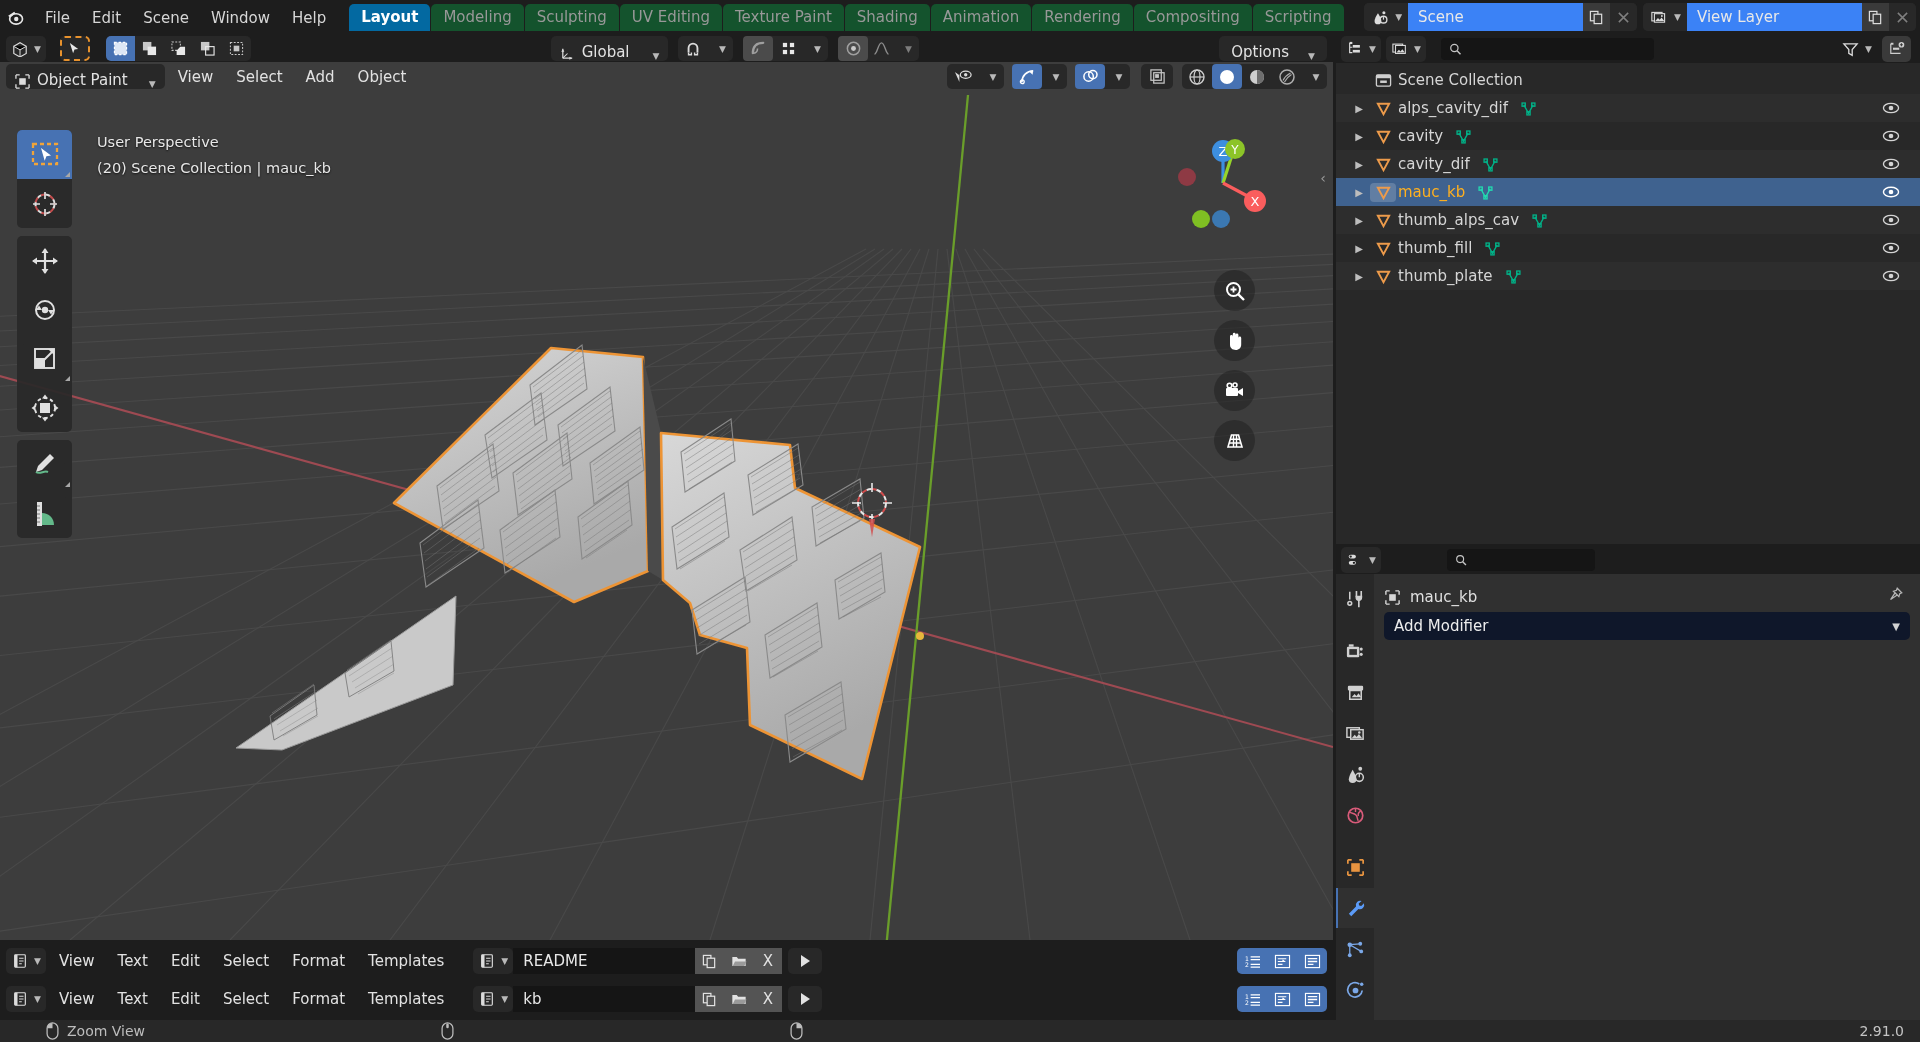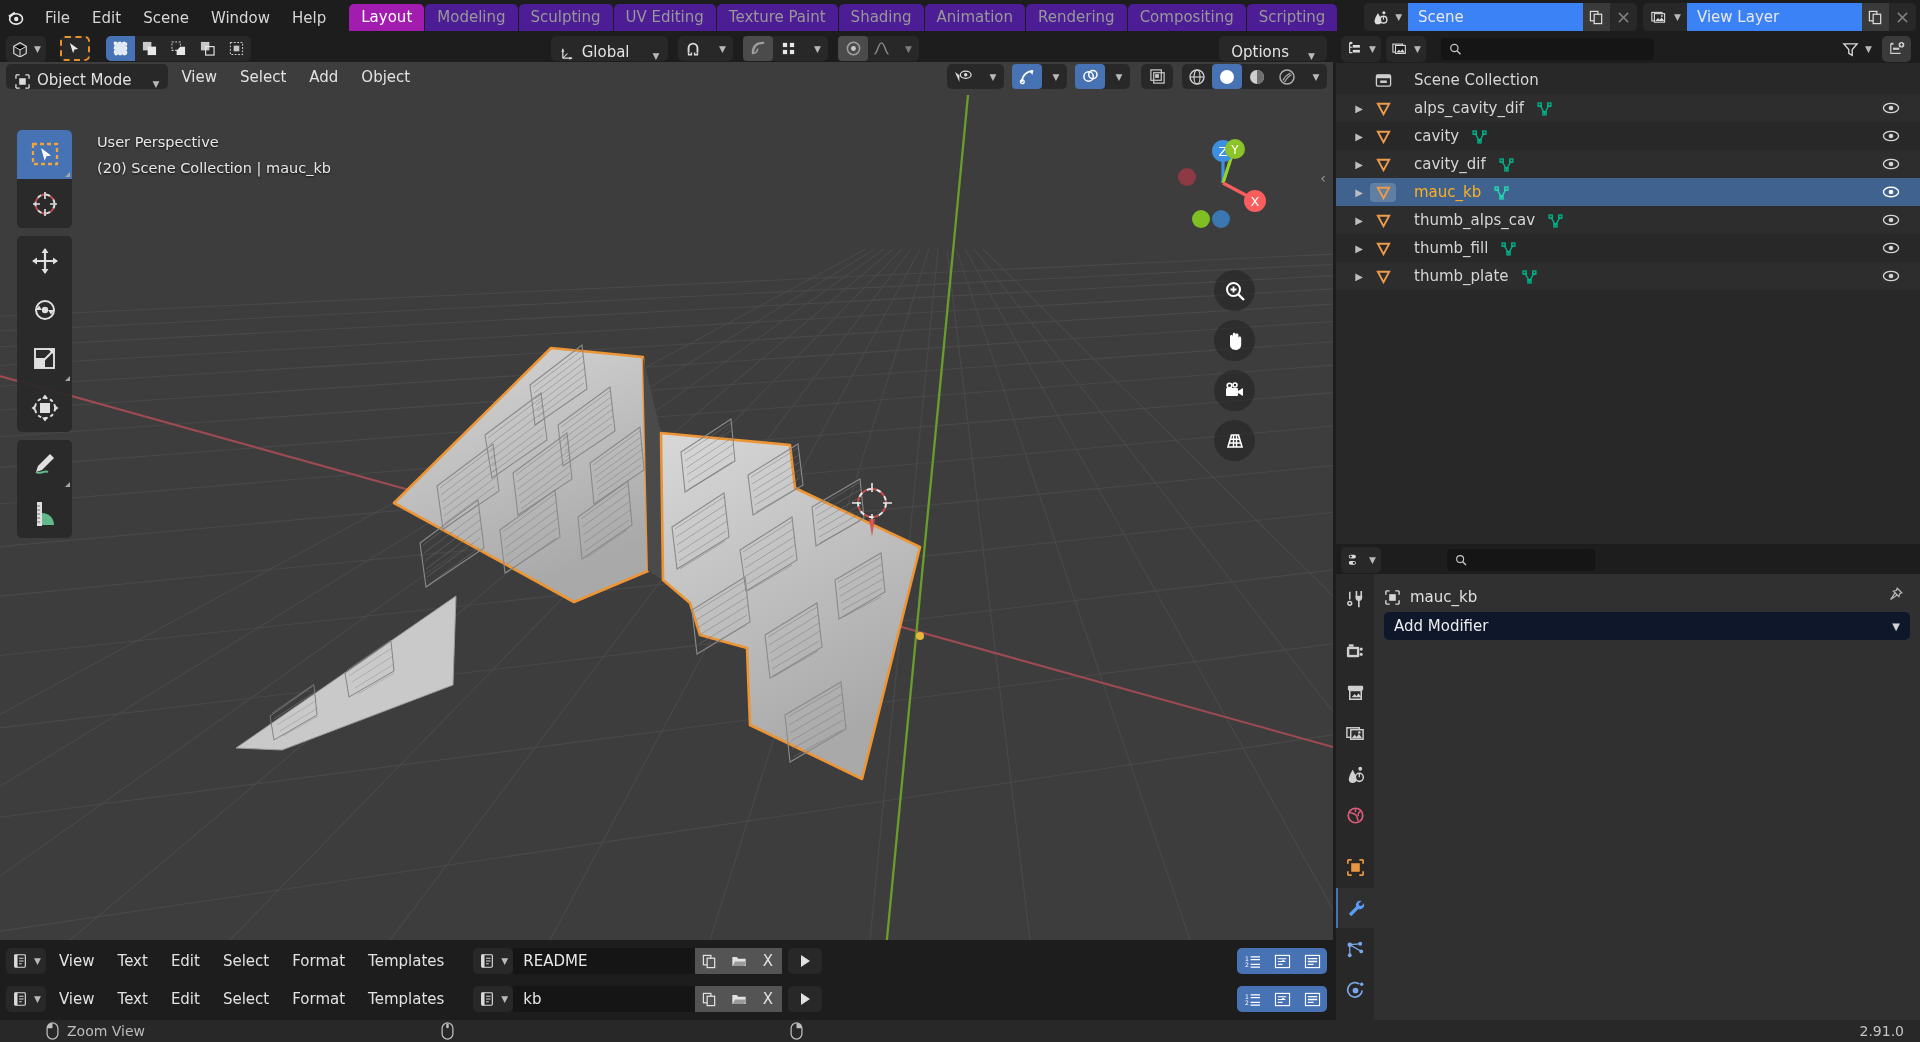--- a/index.html
+++ b/index.html
@@ -18,24 +18,24 @@
     position: absolute; left: 0; top: 0; width: 1920px; height: 35px;
     background: #1d1d1d; display: flex; align-items: center;
   }
   .blender-logo { width: 34px; height: 35px; display: flex; align-items: center; justify-content: center; }
   .menu-item {
     padding: 3px 11px; color: #d6d6d6; font-size: 15px; border-radius: 4px;
     line-height: 20px; white-space: nowrap;
   }
   .wsp-tabs { display: flex; align-items: center; margin-left: 12px; height: 26px; }
   .wsp-tab {
-    padding: 4px 12px; font-size: 15px; color: #989898; background: #4c1d95;
+    padding: 4px 12px; font-size: 15px; color: #989898; background: #14532d;
     border-radius: 5px 5px 0 0; margin-right: 1px; line-height: 19px; white-space: nowrap;
   }
-  .wsp-tab.active { background: #a21caf; color: #ffffff; }
+  .wsp-tab.active { background: #0369a1; color: #ffffff; font-weight: bold; }
   .topbar-right { position: absolute; right: 4px; top: 3px; display: flex; align-items: center; gap: 6px; }
   .id-block { display: flex; align-items: center; background: #282828; border-radius: 5px; height: 28px; }
   .id-icon-btn {
     display: flex; align-items: center; gap: 3px; padding: 0 6px 0 8px;
     height: 28px; background: #282828; border-radius: 5px 0 0 5px;
   }
   .id-name {
     background: #3b82f6; height: 28px; line-height: 28px; padding: 0 10px;
     min-width: 175px; font-size: 15px; color: #e8e8e8;
   }
@@ -126,21 +126,21 @@
     display: flex; align-items: center; padding: 0 8px; gap: 6px; margin-left: 10px;
   }
   .out-tree { padding-top: 3px; font-size: 15px; }
   .out-row {
     height: 28px; display: flex; align-items: center; padding-left: 12px; position: relative;
   }
   .out-row.alt { background: #2d2d2d; }
   .out-row.sel { background: #3f628f; }
   .out-row .disc { width: 22px; display: flex; align-items: center; justify-content: center; color: #bdbdbd; font-size: 10px; }
   .out-row .obj-icon { width: 26px; display: flex; align-items: center; justify-content: center; }
-  .out-row .label { color: #d6d6d6; margin-left: 18px; white-space: nowrap; }
+  .out-row .label { color: #d6d6d6; margin-left: 2px; white-space: nowrap; }
   .out-row.sel .label { color: #ffb01f; }
   .out-row .mesh-icon { margin-left: 12px; display: flex; align-items: center; }
   .out-row .eye { position: absolute; right: 20px; top: 0; height: 28px; display: flex; align-items: center; }
   .icon-hl { background: rgba(255,255,255,0.18); border-radius: 4px; padding: 1px; }
 
   
   .properties {
     position: absolute; left: 1336px; top: 546px; width: 584px; height: 476px;
     background: #303030;
   }
@@ -546,21 +546,21 @@
         <span class="chev" style="margin-left:12px">▼</span>
       </div>
     </div>
 
     <div class="vp-header2">
       <div class="tb-text">
         <svg width="15" height="15" viewBox="0 0 16 16">
             <path d="M1 1h4M1 1v4M15 1h-4M15 1v4M1 15h4M1 15v-4M15 15h-4M15 15v-4" stroke="#dcdcdc" stroke-width="1.4"></path>
             <rect x="4.5" y="4.5" width="7" height="7" fill="#dcdcdc"></rect>
           </svg>
-        <span>Object Mode</span>
+        <span>Object Paint</span>
         <span class="chev" style="margin-left:14px">▼</span>
       </div>
       <div class="tb-flat">View</div>
       <div class="tb-flat">Select</div>
       <div class="tb-flat">Add</div>
       <div class="tb-flat">Object</div>
 
       <div style="flex:1"></div>
 
       <div class="tb-grp">

